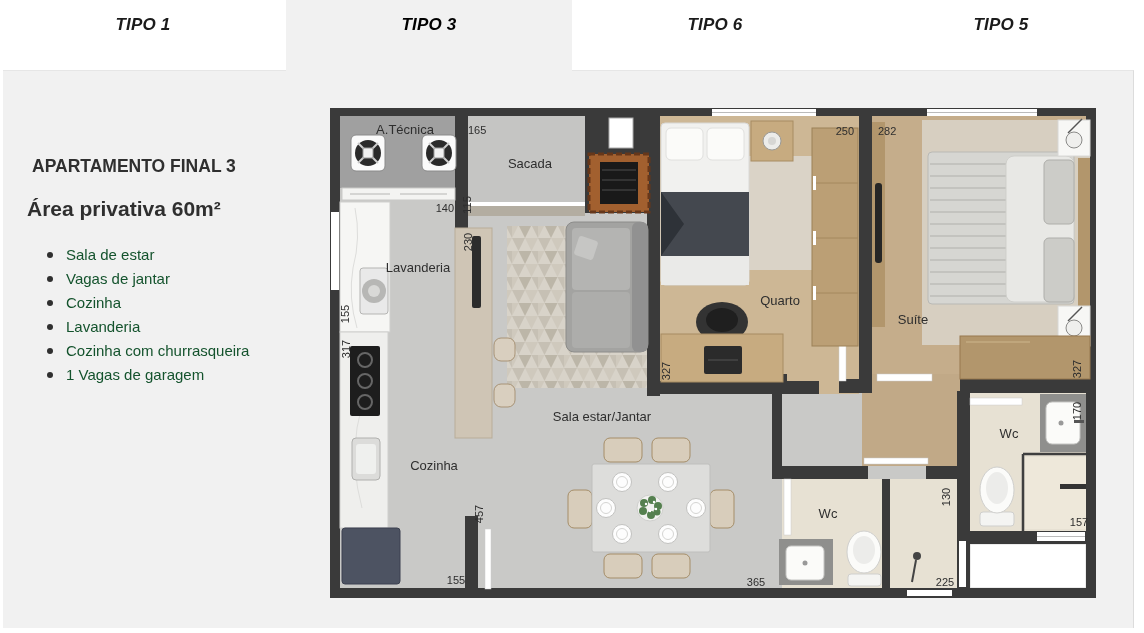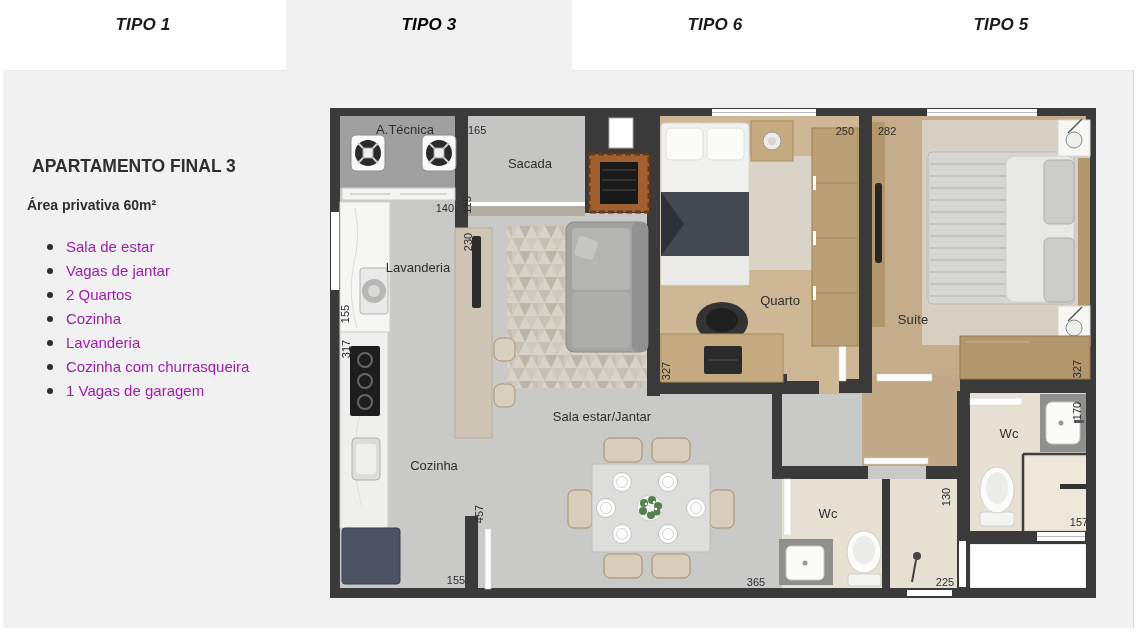--- a/index.html
+++ b/index.html
@@ -15,23 +15,23 @@
   }
   .tab span{display:inline-block;max-width:100px;line-height:19px;text-align:left;}
   .tab--active{background:#f1f1f1;color:#000000;box-shadow:0 3px 0 0 #f1f1f1;}
   
   .content{
     position:absolute;left:3px;top:70px;width:1130px;height:557px;
     background:#f1f1f1;border-top:1px solid #e6e6e6;border-right:1px solid #dcdcdc;
   }
   .info{position:absolute;left:24px;top:80px;width:300px;color:#333;}
   .info h2{margin:5px;font-size:17.5px;font-weight:bold;color:#2f2f2f;}
-  .info h3{margin:20px 0 0 0;font-size:14px;font-weight:bold;color:#2f2f2f;}
+  .info h3{margin:20px 0 0 0;font-size:21px;font-weight:bold;color:#2f2f2f;}
   .info ul{list-style:none;margin:22px 0 0 0;padding:0 0 0 20px;}
-  .info li{font-size:15px;color:#a21caf;line-height:24px;}
+  .info li{font-size:15px;color:#14532d;line-height:24px;}
   .info li::before{
     content:"";display:inline-block;width:6px;height:6px;border-radius:50%;
     background:#2f2f2f;margin-right:13px;vertical-align:2px;
   }
   
   .plan{position:absolute;left:327px;top:37px;width:766px;height:490px;}
   .plan text{font-family:"Liberation Sans",sans-serif;fill:#2e2e2e;}
   .room-label{font-size:13px;}
   .dim-label{font-size:11px;}
 </style>
@@ -46,21 +46,20 @@
 </div>
 
 <div class="content">
 
   <div class="info">
     <h2>APARTAMENTO FINAL 3</h2>
     <h3>Área privativa 60m²</h3>
     <ul>
       <li>Sala de estar</li>
       <li>Vagas de jantar</li>
-      <li>2 Quartos</li>
       <li>Cozinha</li>
       <li>Lavanderia</li>
       <li>Cozinha com churrasqueira</li>
       <li>1 Vagas de garagem</li>
     </ul>
   </div>
 
   <svg class="plan" viewBox="0 0 766 490">
     <defs>
       <pattern id="rugtri" width="26" height="26" patternUnits="userSpaceOnUse">

